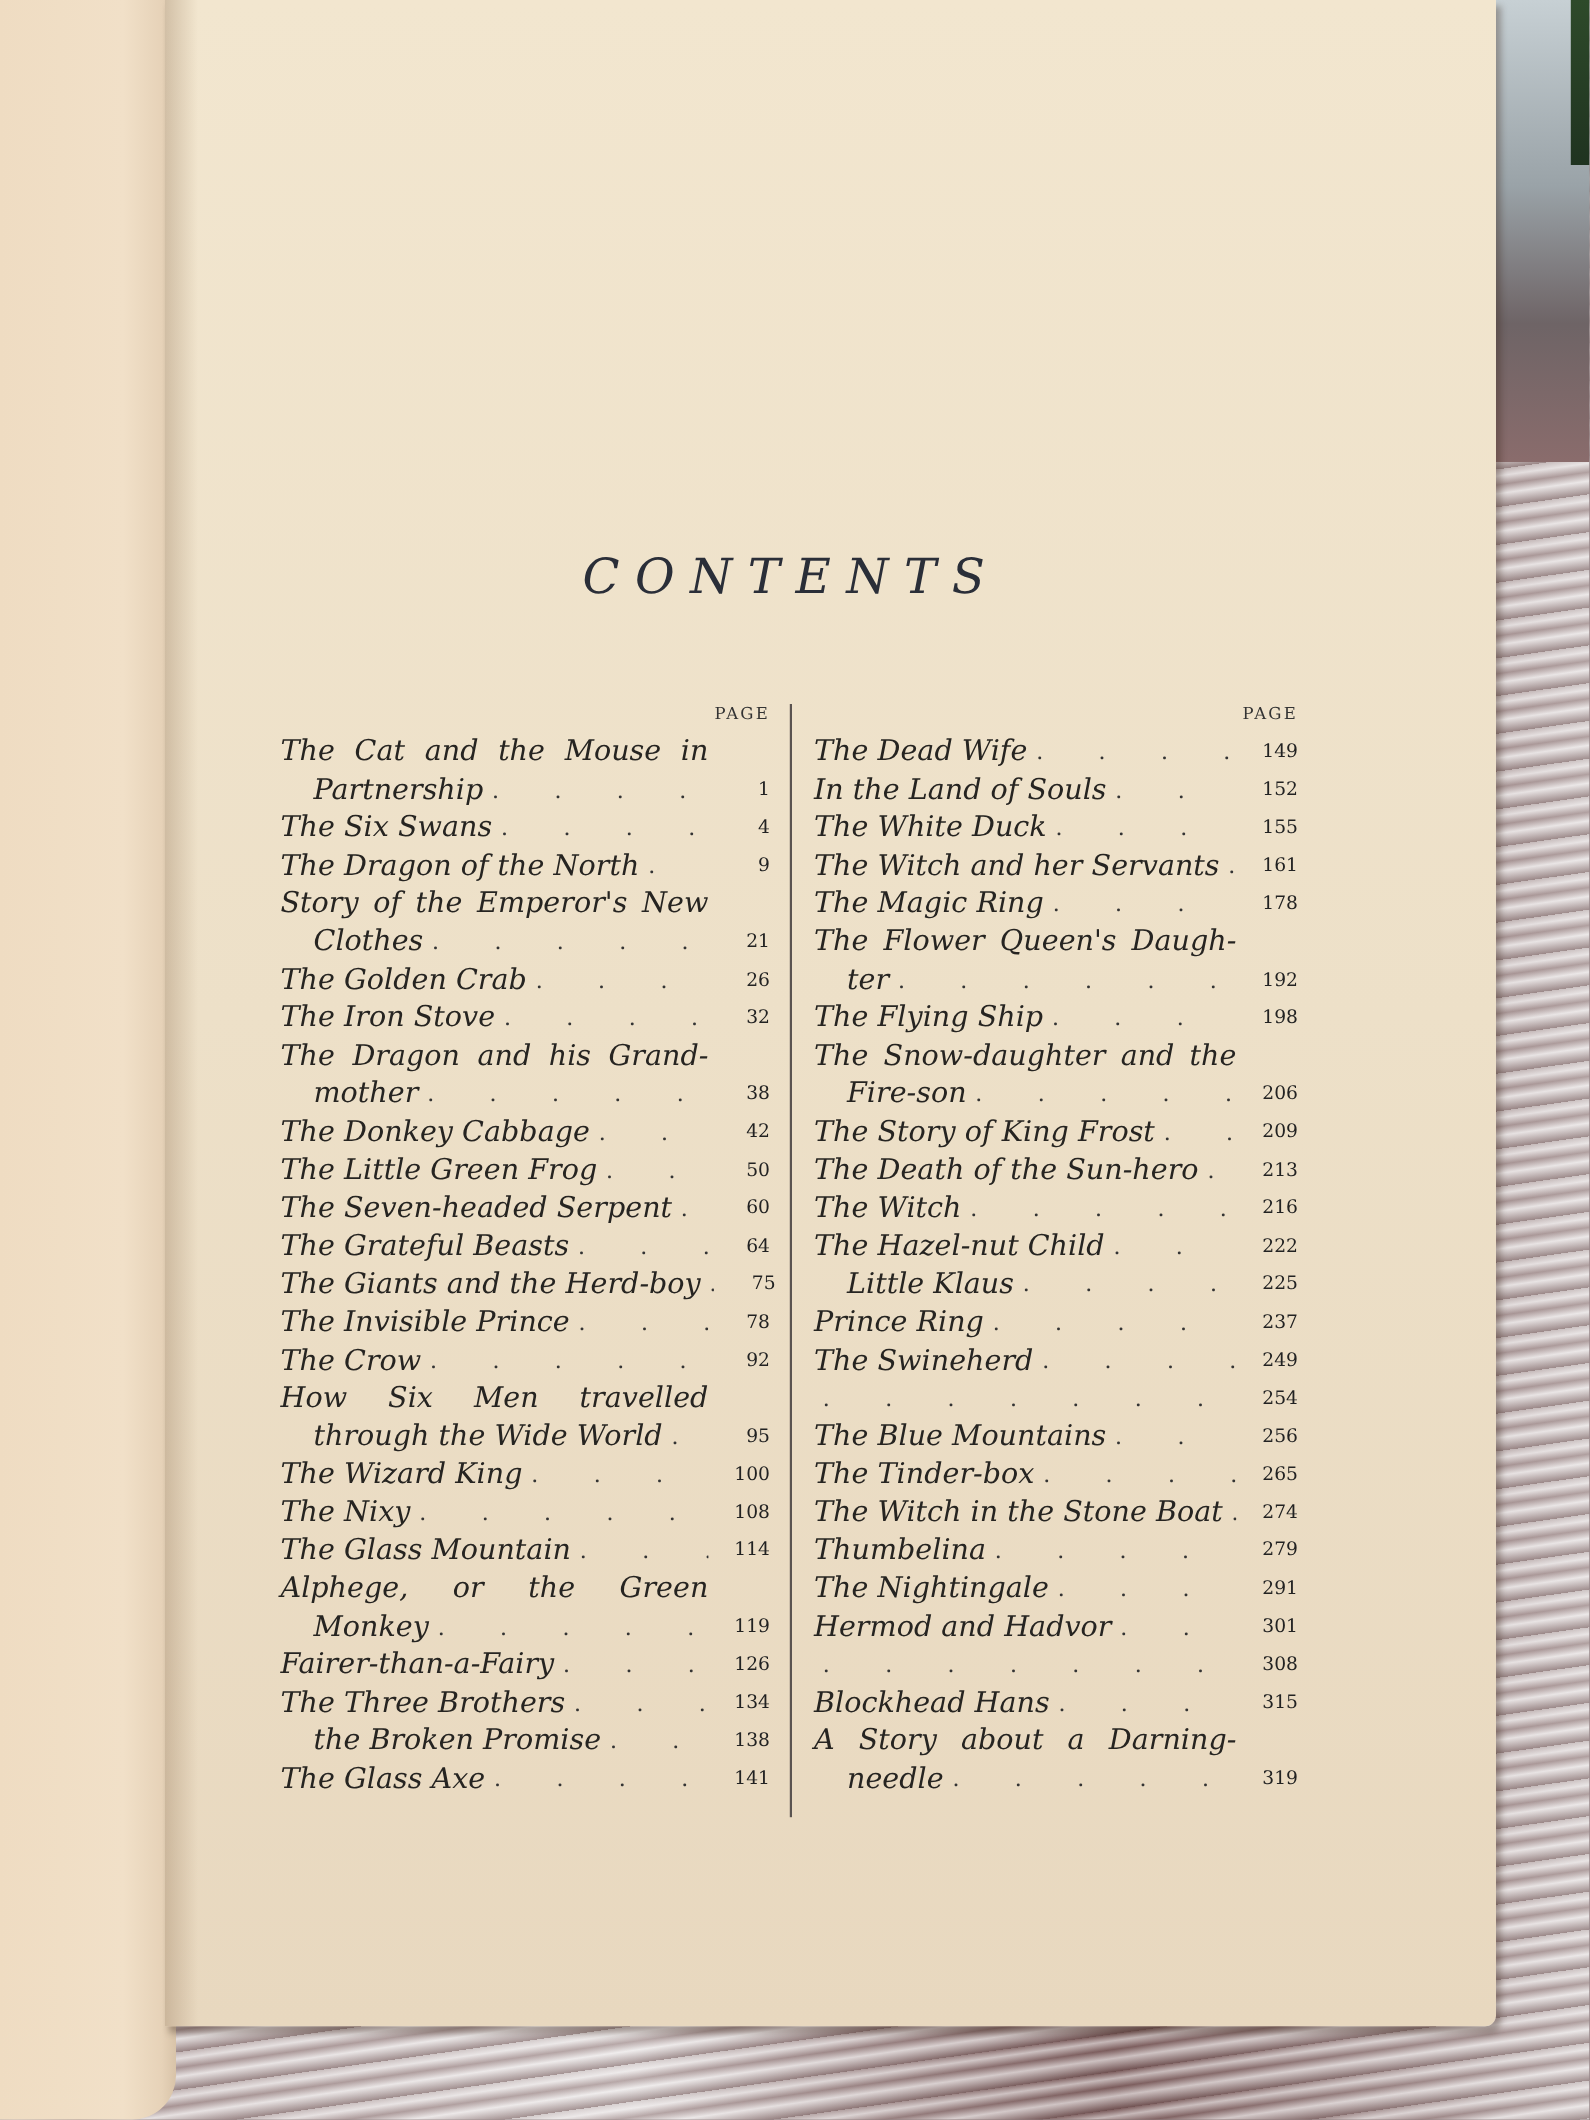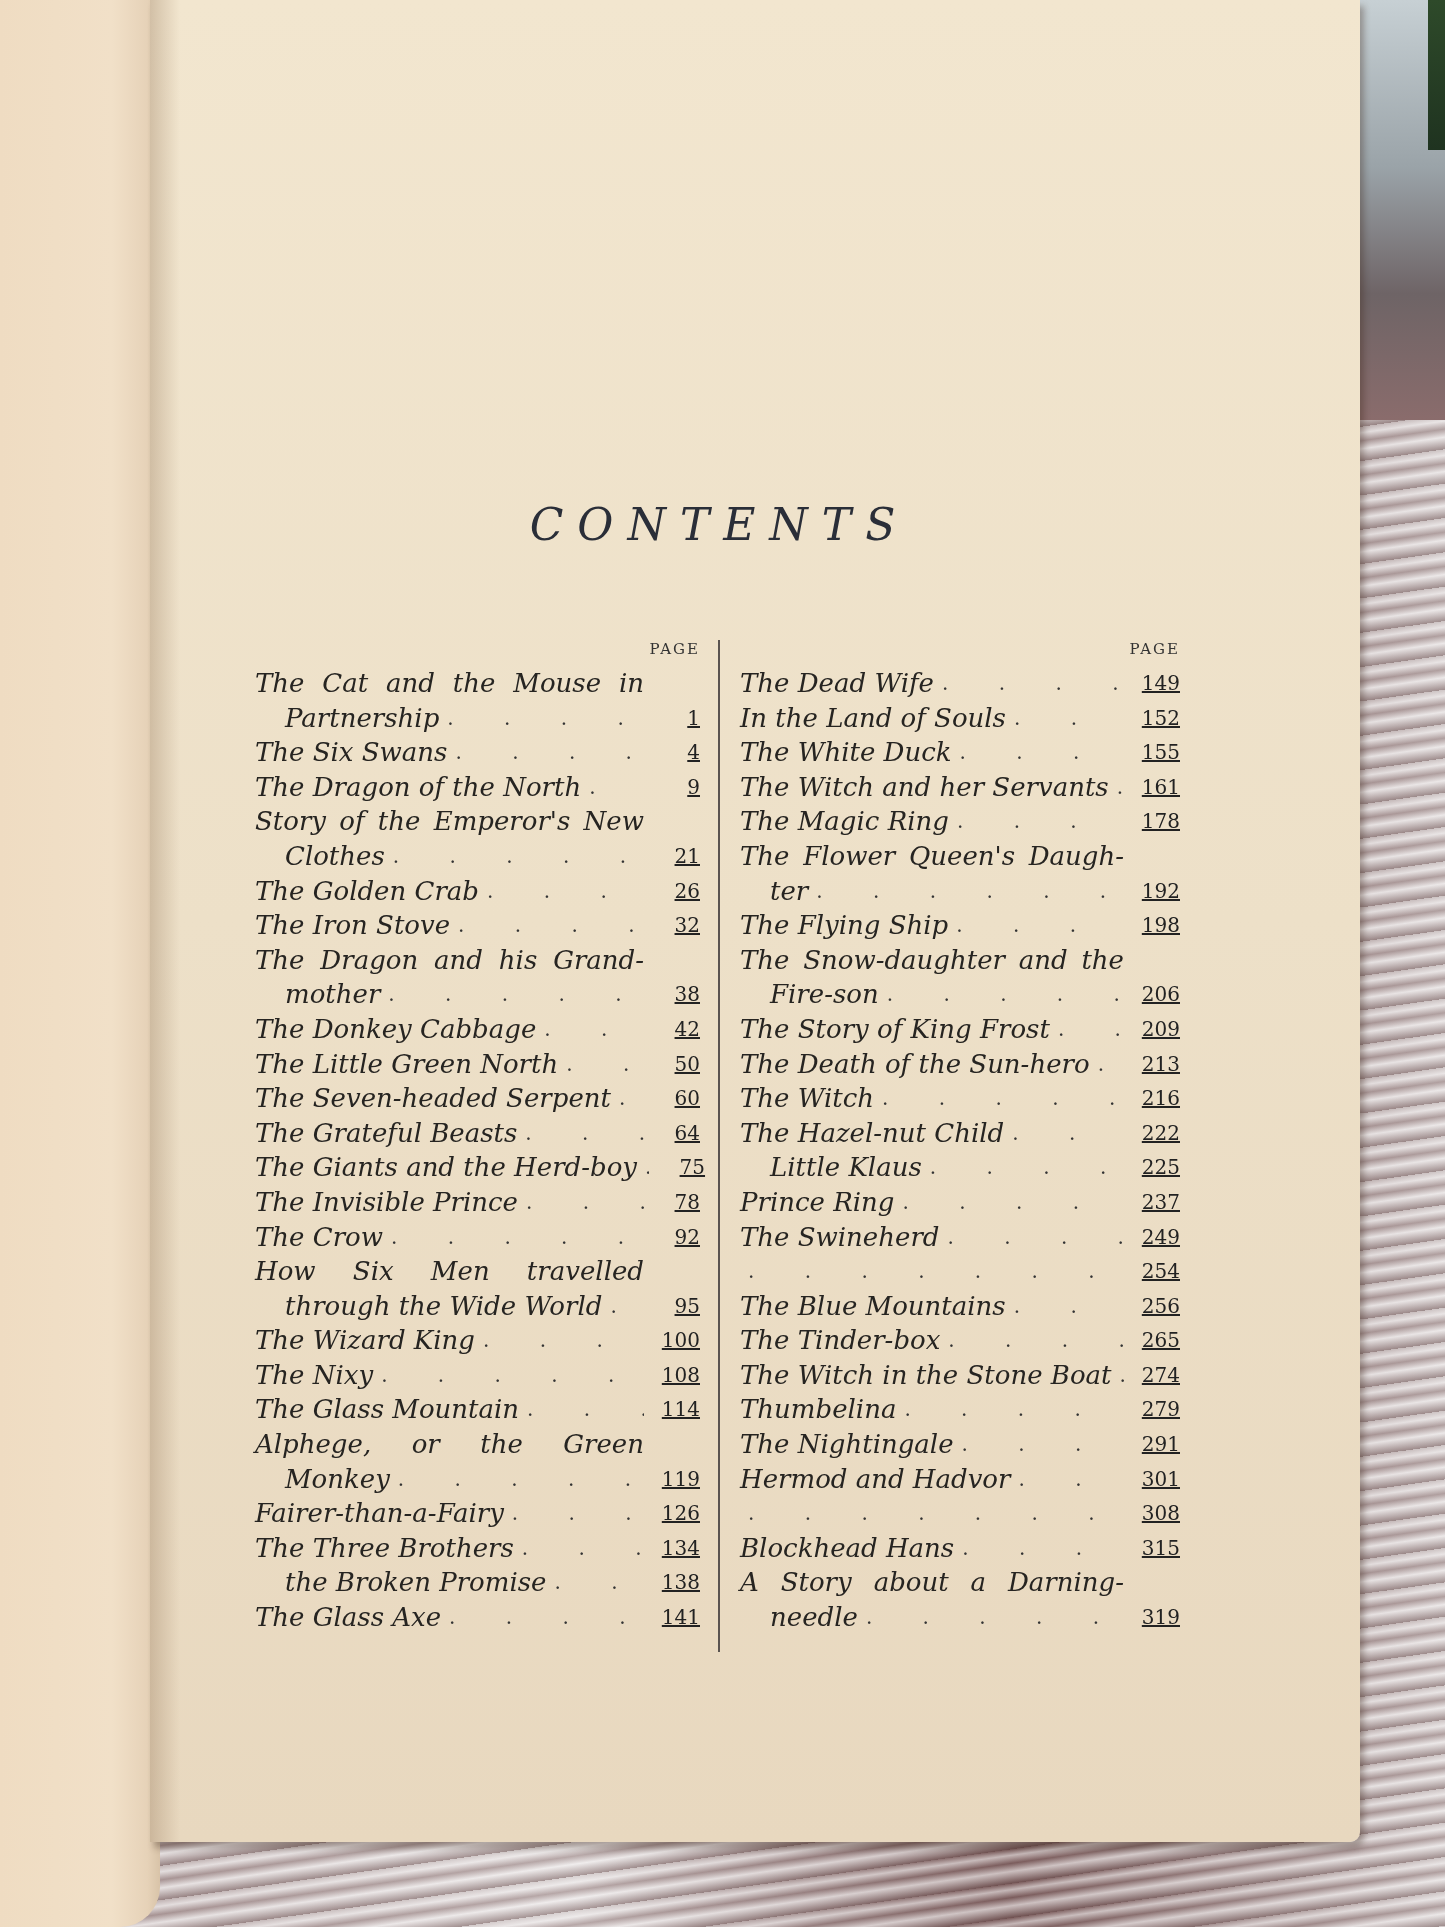--- a/index.html
+++ b/index.html
@@ -61,21 +61,21 @@
     display: flex; align-items: flex-start; height: 34.6px; line-height: 34.6px;
     white-space: nowrap;
   }
   .line .txt { flex: 0 0 auto; }
   .line.indent .txt { padding-left: 30px; }
   .line .dots {
     flex: 1 1 auto; overflow: hidden; text-align: right; font-style: normal;
     letter-spacing: 22px; color: #333; padding: 0 4px 0 8px; font-size: 20px;
   }
   .line .pg {
-    flex: 0 0 56px; text-align: right; font-style: normal; font-size: 20px; color: #222; text-decoration: underline;
+    flex: 0 0 56px; text-align: right; font-style: normal; font-size: 17px; color: #222;
   }
   .line.just .txt { flex: 1 1 auto; text-align: justify; text-align-last: justify; padding-right: 56px; }
   .divider {
     position: absolute; left: 718px; top: 640px; width: 2px; height: 1012px;
     background: #5a5350;
   }
 </style>
 </head>
 <body>
 
@@ -153,21 +153,21 @@
       </div>
       <div class="entry">
         <div class="line">
           <span class="txt">The Donkey Cabbage</span>
           <span class="dots">. . . . . . . . .</span>
           <span class="pg">42</span>
         </div>
       </div>
       <div class="entry">
         <div class="line">
-          <span class="txt">The Little Green North</span>
+          <span class="txt">The Little Green Frog</span>
           <span class="dots">. . . . . . . . .</span>
           <span class="pg">50</span>
         </div>
       </div>
       <div class="entry">
         <div class="line">
           <span class="txt">The Seven-headed Serpent</span>
           <span class="dots">. . . . . . . . .</span>
           <span class="pg">60</span>
         </div>

